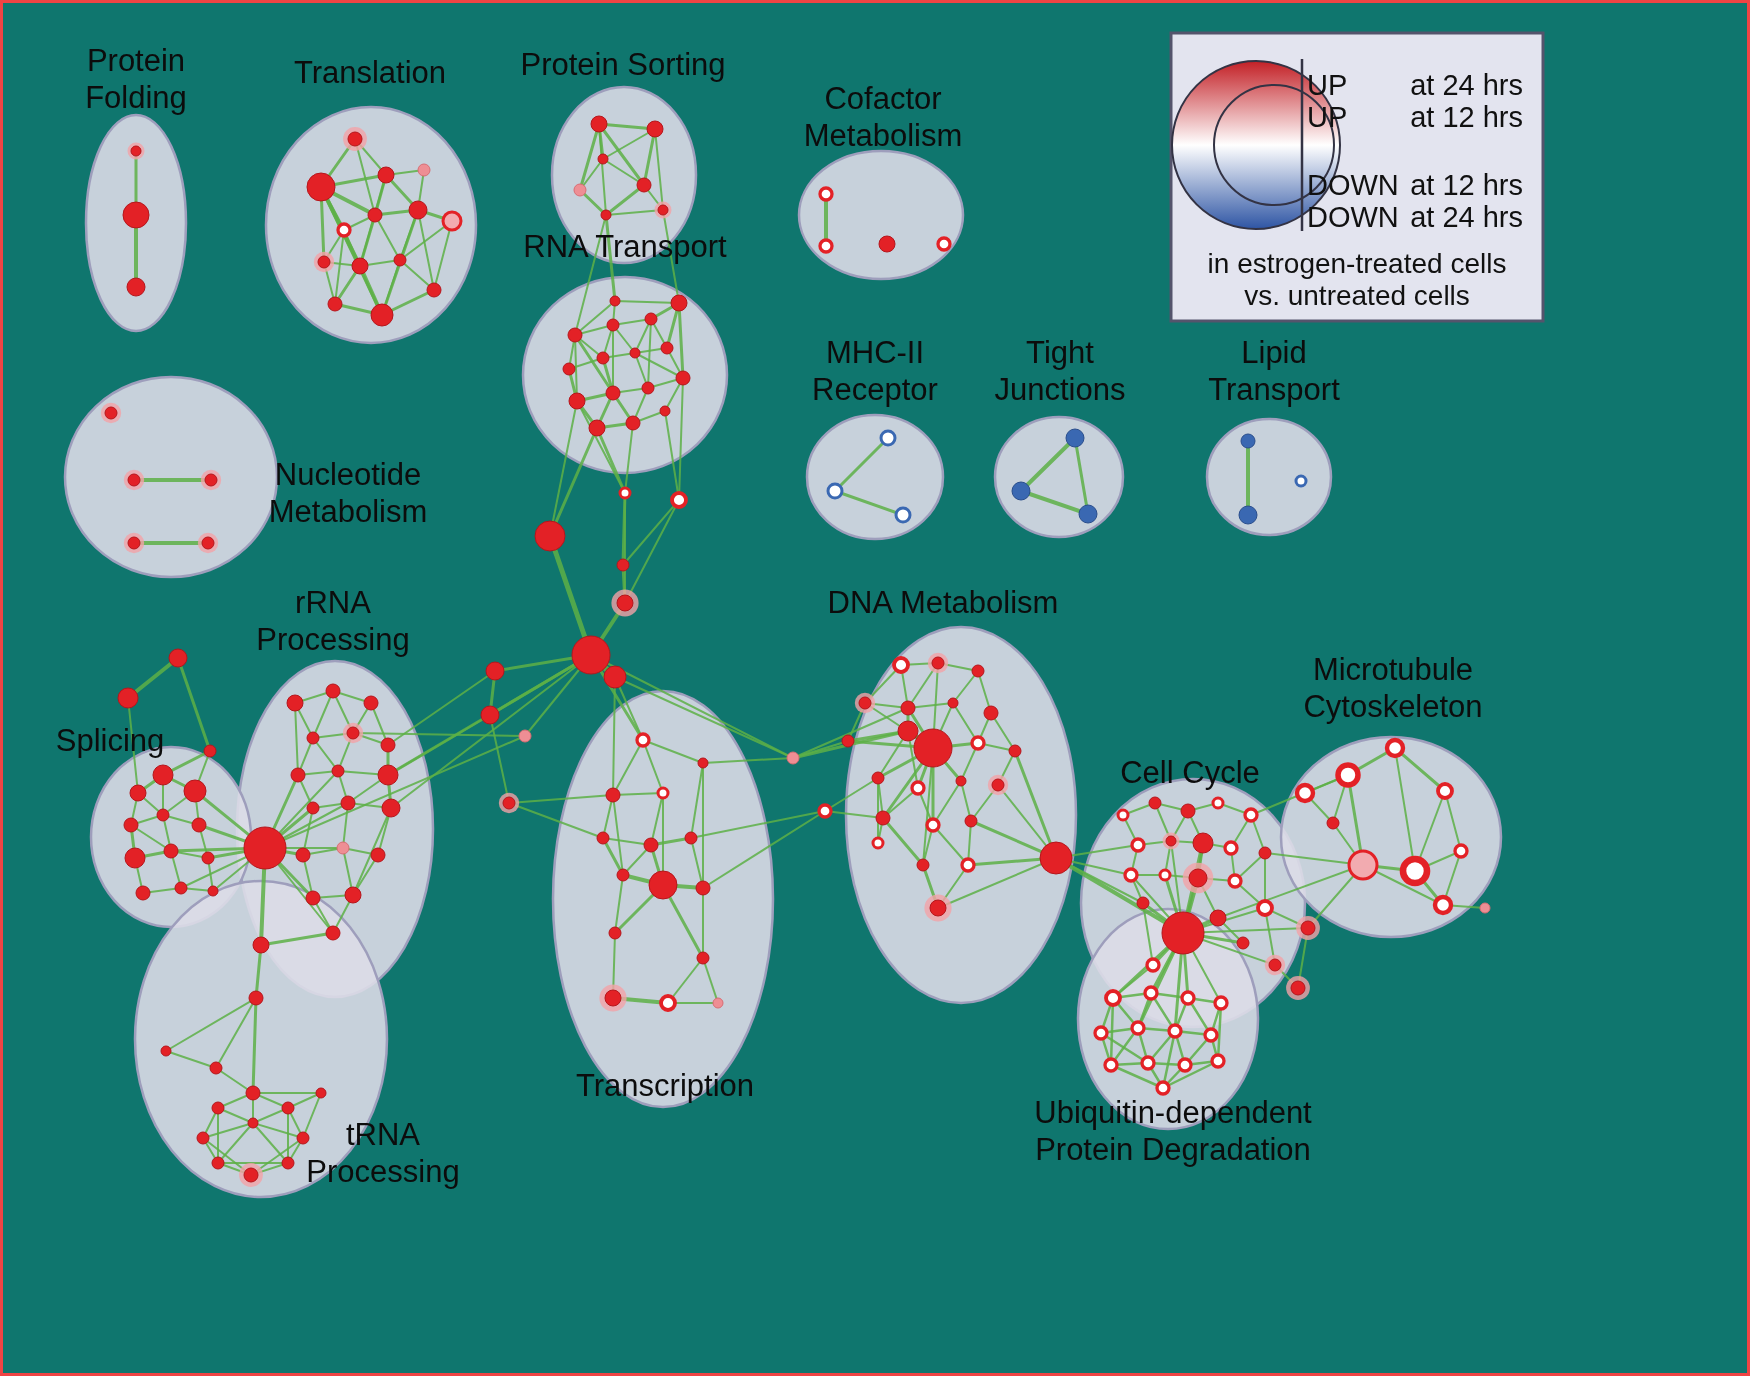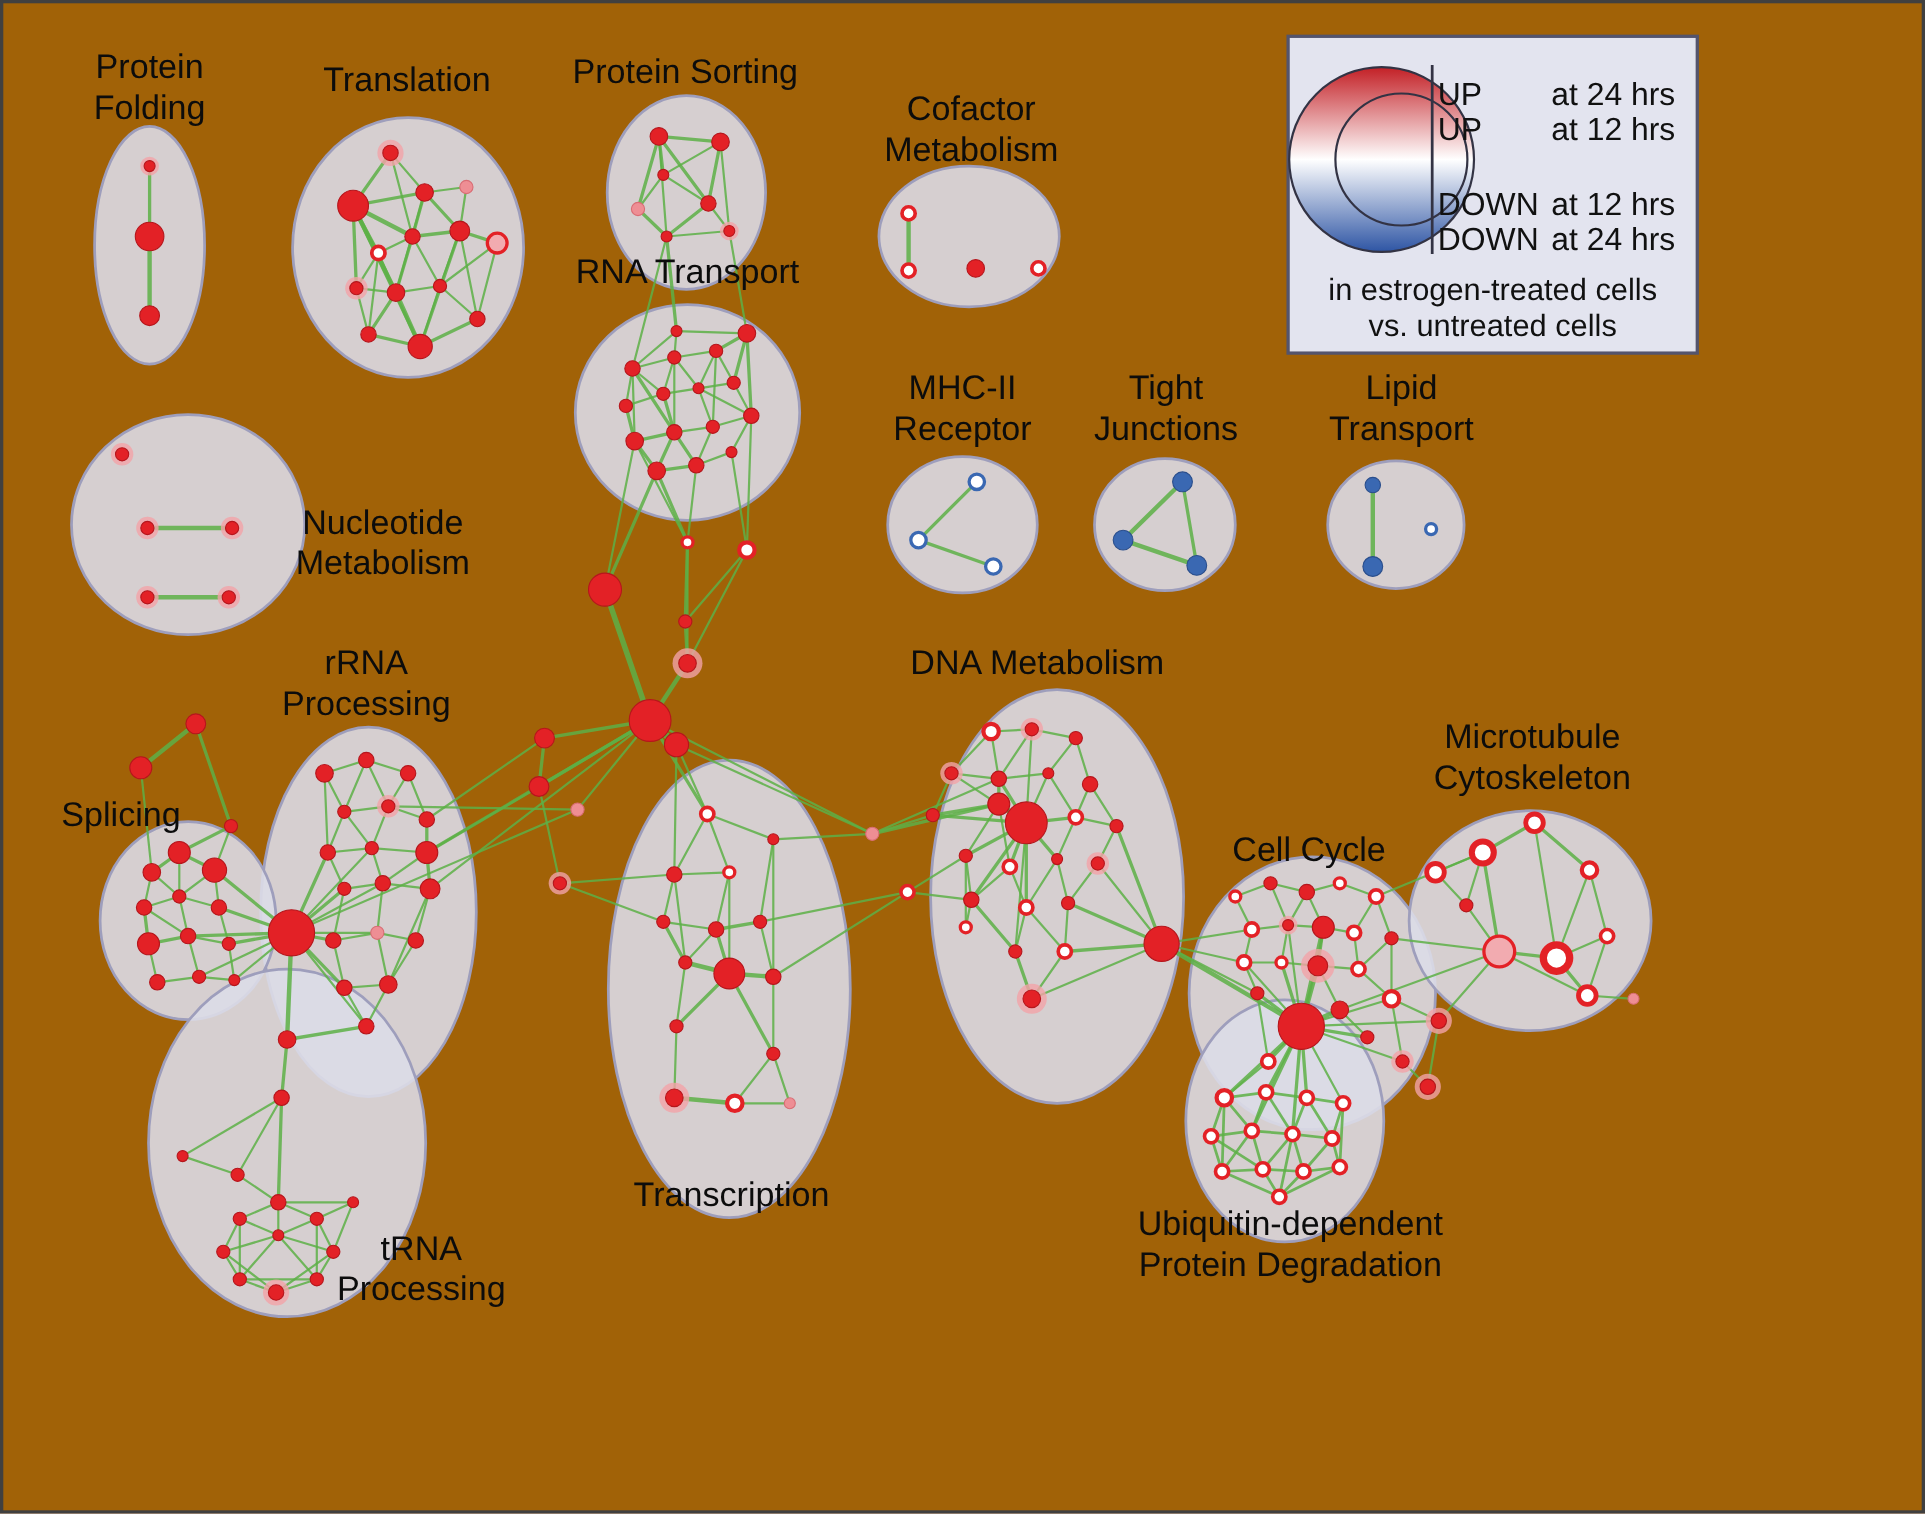--- a/index.html
+++ b/index.html
@@ -1,20 +1,20 @@
 <!DOCTYPE html>
 <html><head>
 <meta charset="utf-8">
 <style>
   html,body{margin:0;padding:0;background:#b8bad8;}
   .figure{
     position:relative;
     width:1750px;height:1376px;
-    background:#a16207;
-    border:3px solid #404040;
+    background:#0f766e;
+    border:3px solid #ef4444;
     box-sizing:border-box;
     overflow:hidden;
     font-family:"Liberation Sans",sans-serif;
   }
   svg{display:block;}
   .cluster-label{font-family:"Liberation Sans",sans-serif;font-size:31px;fill:#0c0c0c;}
   .legend-text{font-family:"Liberation Sans",sans-serif;font-size:29px;fill:#111;}
   .legend-caption{font-family:"Liberation Sans",sans-serif;font-size:28px;fill:#111;}
 </style>
 </head>

